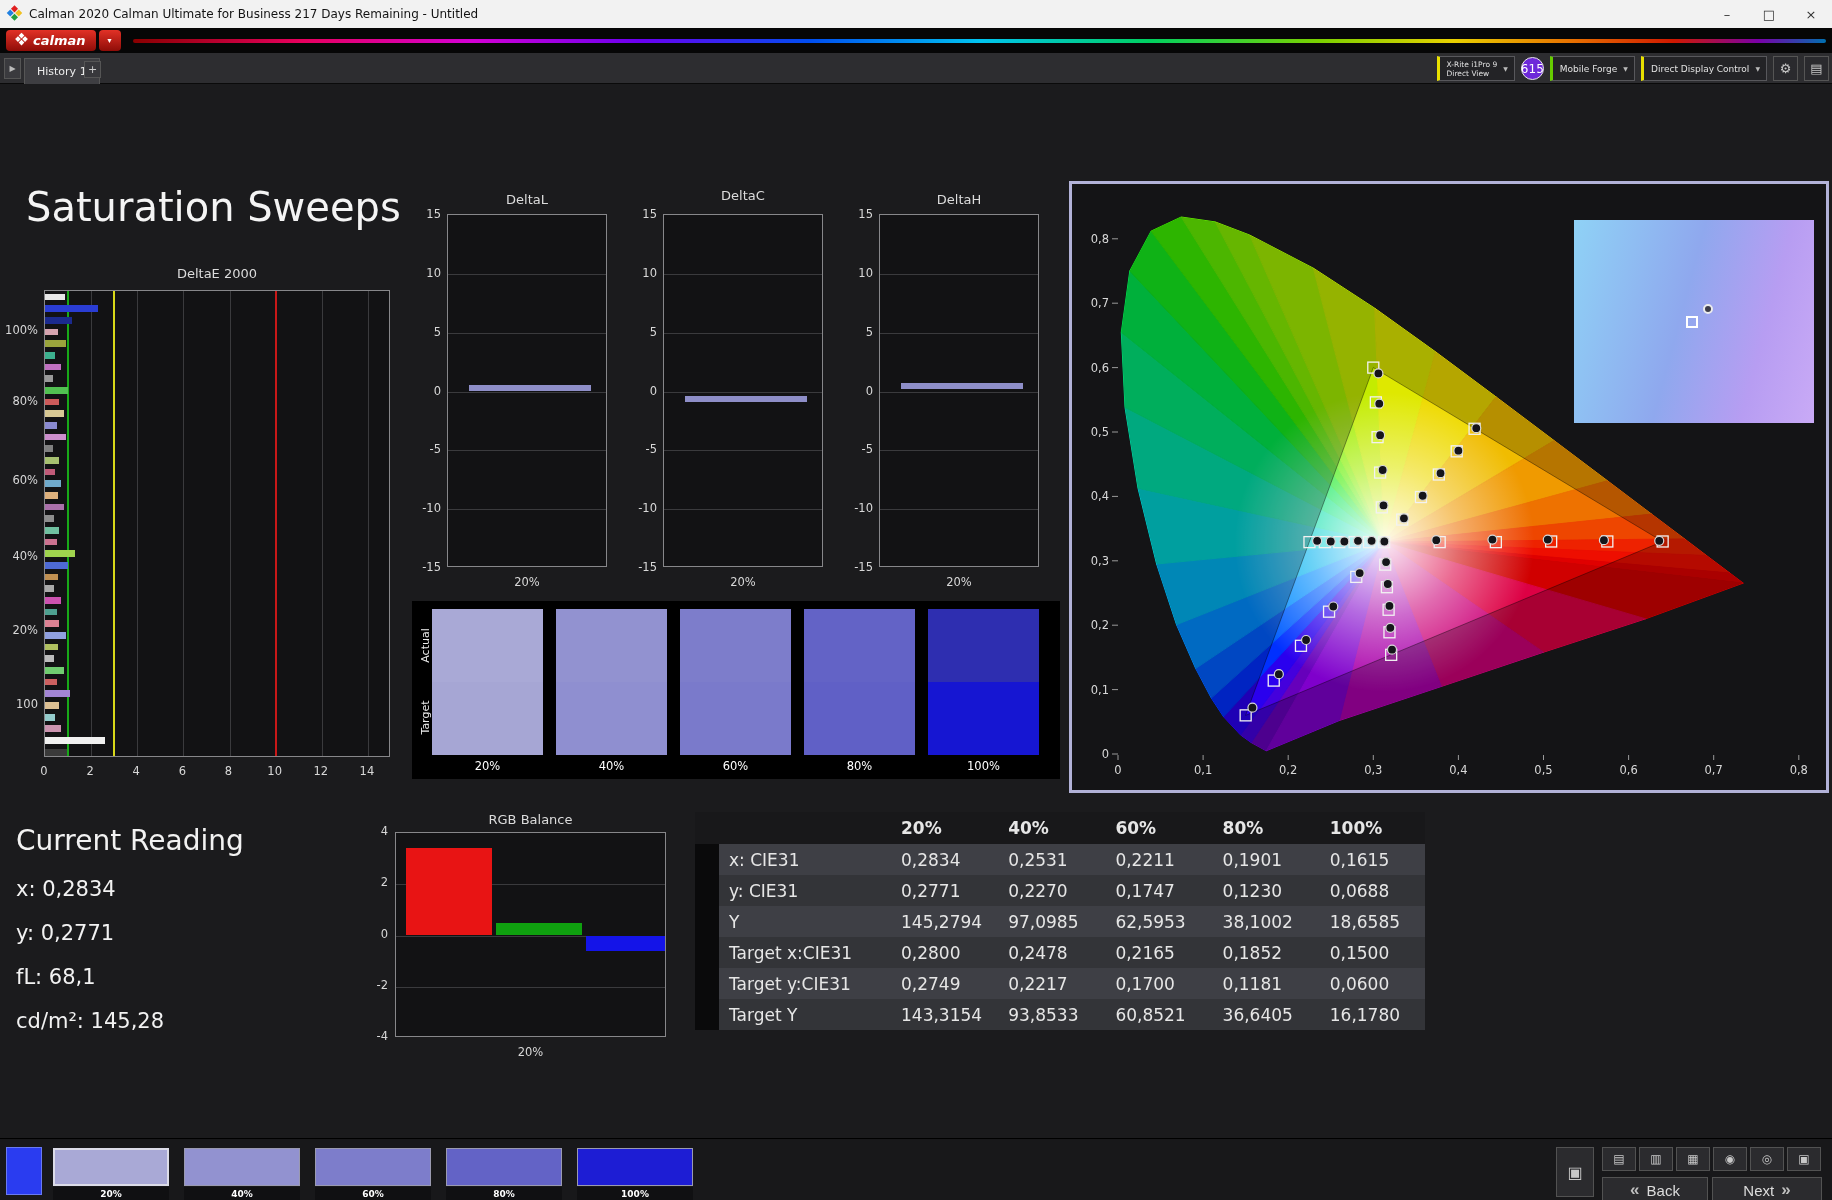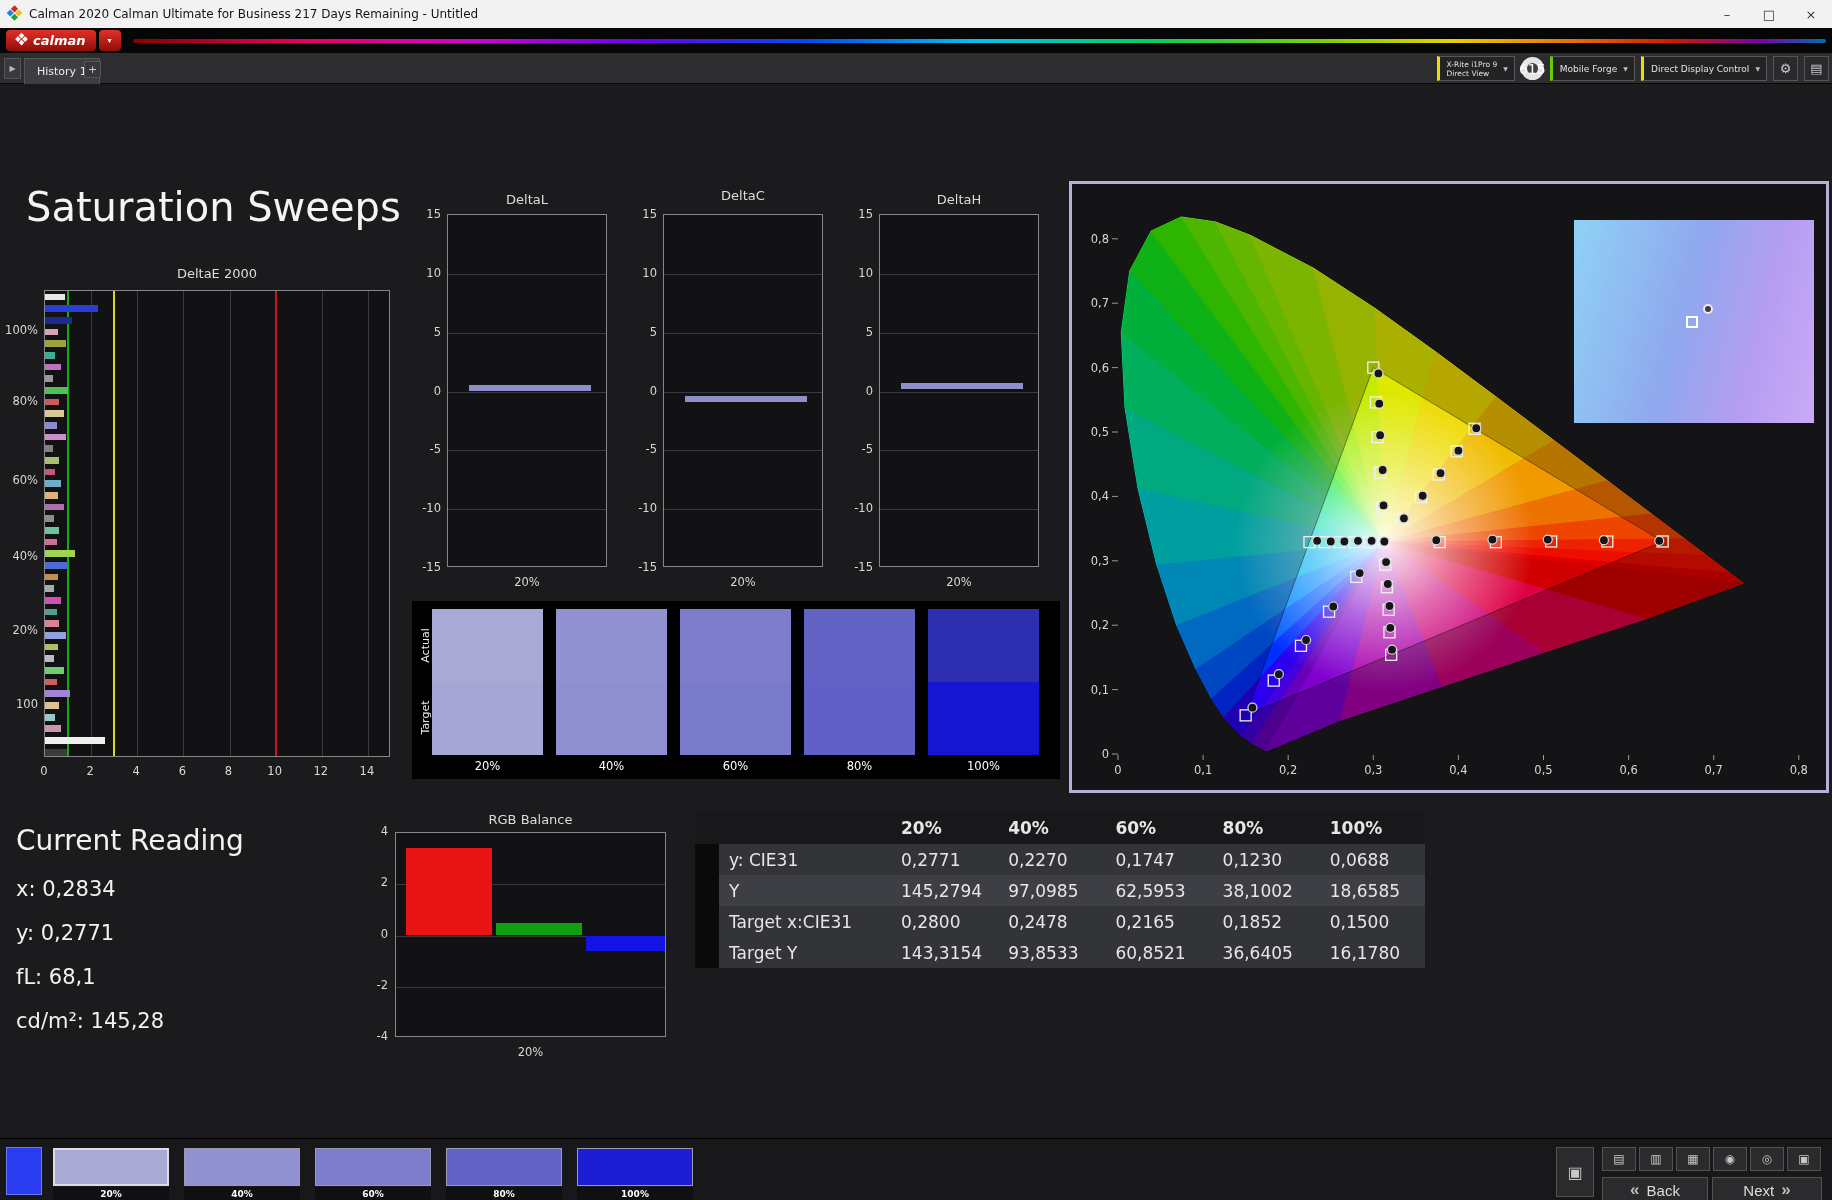--- a/index.html
+++ b/index.html
@@ -24,21 +24,21 @@
 .tnav{position:absolute;left:4px;top:5px;width:17px;height:21px;background:#3a3a3e;border:1px solid #555;color:#bbb;font-size:8px;display:flex;align-items:center;justify-content:center}
 .tab{position:absolute;left:24px;top:5px;height:26px;background:#3e3e42;border:1px solid #565656;border-bottom:none;display:flex;align-items:center;padding:0 12px;font-size:11px;color:#ececec}
 .tabplus{position:absolute;left:84px;top:8px;width:17px;height:17px;background:#38383c;border:1px solid #555;color:#ccc;font-size:11px;display:flex;align-items:center;justify-content:center}
 .tb-right{position:absolute;right:3px;top:3px;display:flex;align-items:center;gap:6px}
 .select{background:#232326;border:1px solid #58585c;height:25px;display:flex;align-items:center;padding:0 6px 0 7px;gap:6px;color:#e2e2e2}
 .stripe-y{border-left:3px solid #e8e000}
 .stripe-g{border-left:3px solid #66cc00}
 .sel2{display:flex;flex-direction:column;font-size:7.5px;line-height:9px}
 .sel1{font-size:9px}
 .caret{font-size:6px;color:#bbb}
-.badge{width:23px;height:23px;border-radius:50%;background:#404040;border:6px solid #e5e5e5;color:#fff;font-size:14px;display:flex;align-items:center;justify-content:center}
+.badge{width:23px;height:23px;border-radius:50%;background:#6d28d9;border:1px solid #e5e5e5;color:#fff;font-size:12px;display:flex;align-items:center;justify-content:center}
 .sqbtn{width:25px;height:25px;background:#2a2a2e;border:1px solid #555;color:#c8c8c8;font-size:13px;display:flex;align-items:center;justify-content:center}
 
 #page-title{position:absolute;left:26px;top:184px;font-size:40px;color:#f4f4f4;font-weight:400}
 .ctitle{position:absolute;font-size:13px;color:#dcdcdc;text-align:center}
 .cwrap{position:absolute}
 .plot{position:absolute;background:#121214;border:1px solid #87878a;overflow:hidden}
 .vline{position:absolute;width:1px;top:0;bottom:0;background:#3a3a3d}
 .hline{position:absolute;height:1px;left:0;right:0;background:#3a3a3d}
 .refline{position:absolute;width:2px;top:0;bottom:0}
 .hbar,.vbar{position:absolute}
@@ -490,20 +490,29 @@
     <div id="mtable">
         <div class="trow thead">
           <div class="tcell tc-sp"></div>
           <div class="tcell tc-l"></div>
           <div class="tcell tc-v">20%</div>
           <div class="tcell tc-v">40%</div>
           <div class="tcell tc-v">60%</div>
           <div class="tcell tc-v">80%</div>
           <div class="tcell tc-v">100%</div>
         </div>
+        <div class="trow r-a">
+          <div class="tcell tc-sp"></div>
+          <div class="tcell tc-l">x: CIE31</div>
+          <div class="tcell tc-v">0,2834</div>
+          <div class="tcell tc-v">0,2531</div>
+          <div class="tcell tc-v">0,2211</div>
+          <div class="tcell tc-v">0,1901</div>
+          <div class="tcell tc-v">0,1615</div>
+        </div>
         <div class="trow r-b">
           <div class="tcell tc-sp"></div>
           <div class="tcell tc-l">y: CIE31</div>
           <div class="tcell tc-v">0,2771</div>
           <div class="tcell tc-v">0,2270</div>
           <div class="tcell tc-v">0,1747</div>
           <div class="tcell tc-v">0,1230</div>
           <div class="tcell tc-v">0,0688</div>
         </div>
         <div class="trow r-a">
@@ -516,20 +525,29 @@
           <div class="tcell tc-v">18,6585</div>
         </div>
         <div class="trow r-b">
           <div class="tcell tc-sp"></div>
           <div class="tcell tc-l">Target x:CIE31</div>
           <div class="tcell tc-v">0,2800</div>
           <div class="tcell tc-v">0,2478</div>
           <div class="tcell tc-v">0,2165</div>
           <div class="tcell tc-v">0,1852</div>
           <div class="tcell tc-v">0,1500</div>
+        </div>
+        <div class="trow r-a">
+          <div class="tcell tc-sp"></div>
+          <div class="tcell tc-l">Target y:CIE31</div>
+          <div class="tcell tc-v">0,2749</div>
+          <div class="tcell tc-v">0,2217</div>
+          <div class="tcell tc-v">0,1700</div>
+          <div class="tcell tc-v">0,1181</div>
+          <div class="tcell tc-v">0,0600</div>
         </div>
         <div class="trow r-b">
           <div class="tcell tc-sp"></div>
           <div class="tcell tc-l">Target Y</div>
           <div class="tcell tc-v">143,3154</div>
           <div class="tcell tc-v">93,8533</div>
           <div class="tcell tc-v">60,8521</div>
           <div class="tcell tc-v">36,6405</div>
           <div class="tcell tc-v">16,1780</div>
         </div>

